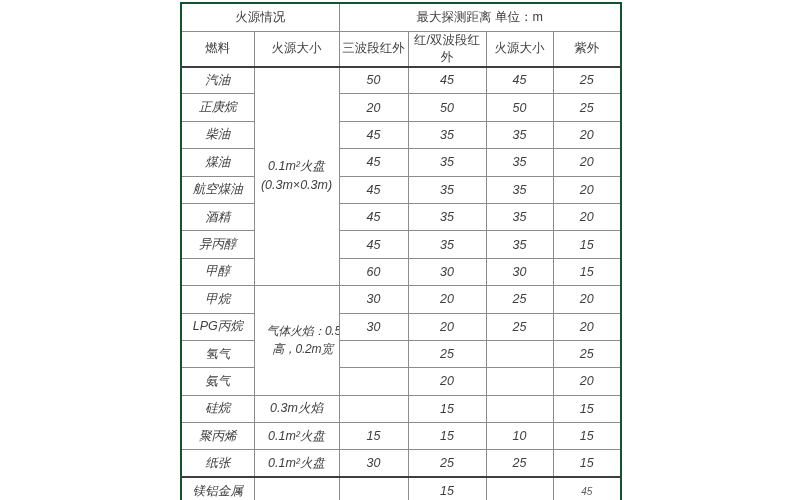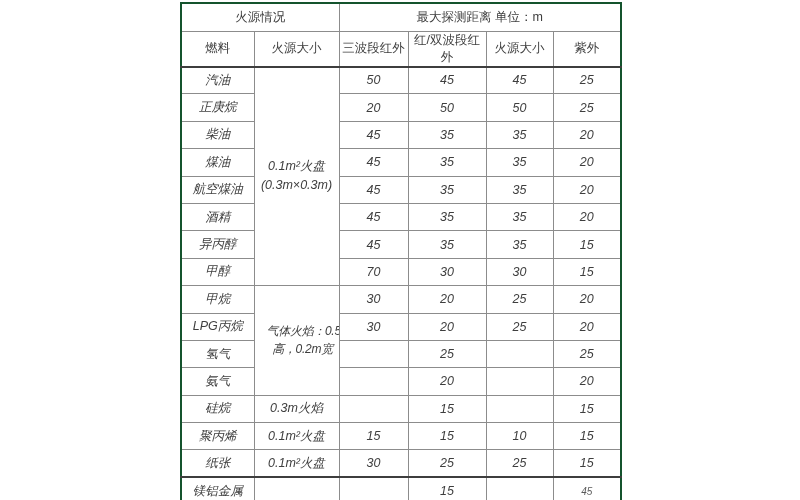--- a/index.html
+++ b/index.html
@@ -117,21 +117,21 @@
       </tr>
       <tr class="r">
         <td class="br2">异丙醇</td>
         <td>45</td>
         <td class="br2">35</td>
         <td>35</td>
         <td>15</td>
       </tr>
       <tr class="r">
         <td class="br2">甲醇</td>
-        <td>70</td>
+        <td>60</td>
         <td class="br2">30</td>
         <td>30</td>
         <td>15</td>
       </tr>
 
       <tr class="r">
         <td class="br2">甲烷</td>
         <td class="br2" rowspan="4">
           <div class="size-line gas">气体火焰：0.5m</div>
           <div class="size-line gas">高，0.2m宽</div>

